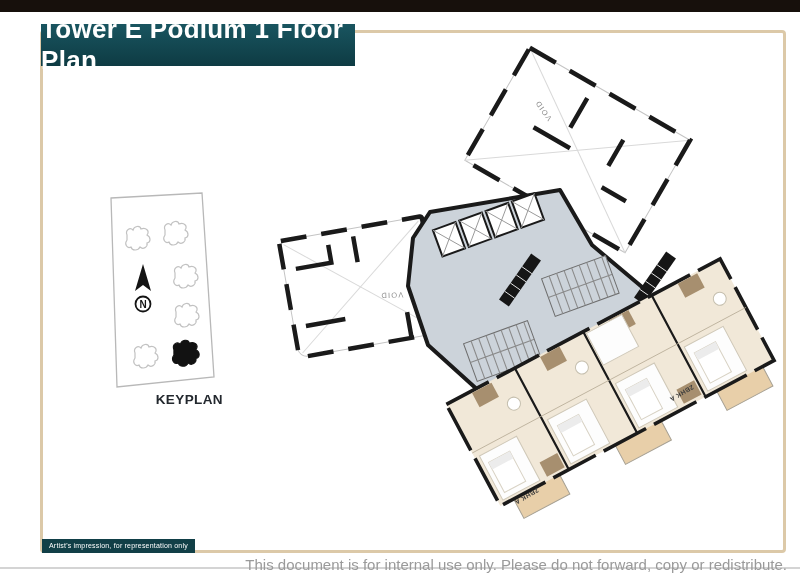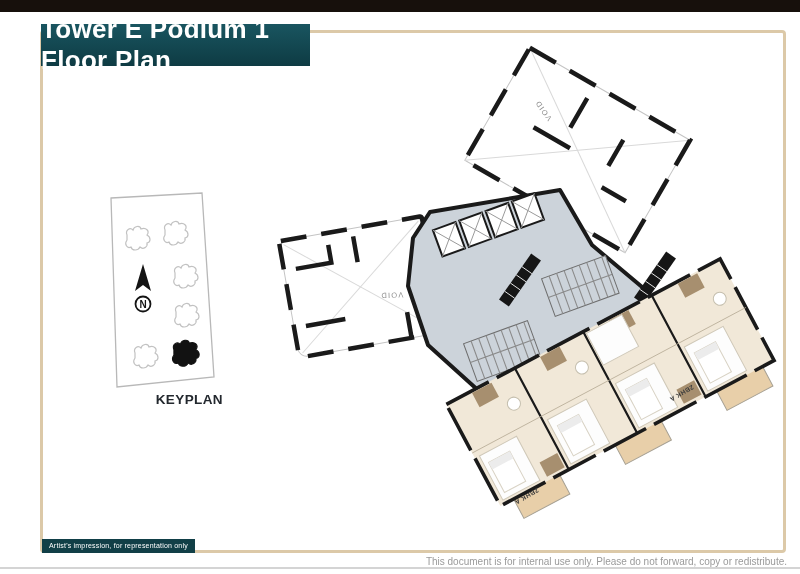--- a/index.html
+++ b/index.html
@@ -6,32 +6,32 @@
   body{
     width:800px;height:574px;position:relative;background:#ffffff;
     font-family:"Liberation Sans",sans-serif;overflow:hidden;
   }
   .top-bar{position:absolute;left:0;top:0;width:800px;height:12px;background:#17100c;}
   .frame{
     position:absolute;left:40px;top:30px;width:740px;height:517px;
     border:3px solid #dcc9a8;border-radius:4px;background:#ffffff;
   }
   .banner{
-    position:absolute;left:41px;top:24px;width:269px;height:42px;z-index:6;
+    position:absolute;left:41px;top:24px;width:314px;height:42px;z-index:6;
     background:linear-gradient(180deg,#195560 0%,#0e3b43 100%);
     color:#ffffff;display:flex;align-items:center;justify-content:center;
     font-size:26px;font-weight:700;letter-spacing:0.3px;
   }
   .badge{
     position:absolute;left:42px;top:539px;height:14px;z-index:6;
     background:#113f47;color:#ffffff;font-size:7px;line-height:14px;
     padding:0 7px;letter-spacing:0.2px;
   }
   .footer-note{
-    position:absolute;right:13px;top:556px;font-size:10px;color:#9a9a9a;z-index:6;
+    position:absolute;right:13px;top:556px;font-size:15px;color:#9a9a9a;z-index:6;
   }
   .bottom-line{position:absolute;left:0;top:567px;width:800px;height:2px;background:#d4d4d4;}
   .keyplan-label{
     position:absolute;left:105px;top:392px;width:118px;text-align:right;
     font-size:13.5px;font-weight:800;color:#23282e;letter-spacing:0.4px;
   }
   svg{position:absolute;}
   svg text{font-family:"Liberation Sans",sans-serif;}
   .kp-outline{fill:#ffffff;stroke:#c2c2c2;stroke-width:1.2;}
   .kp-solid{fill:#121212;stroke:#121212;stroke-width:1;}

